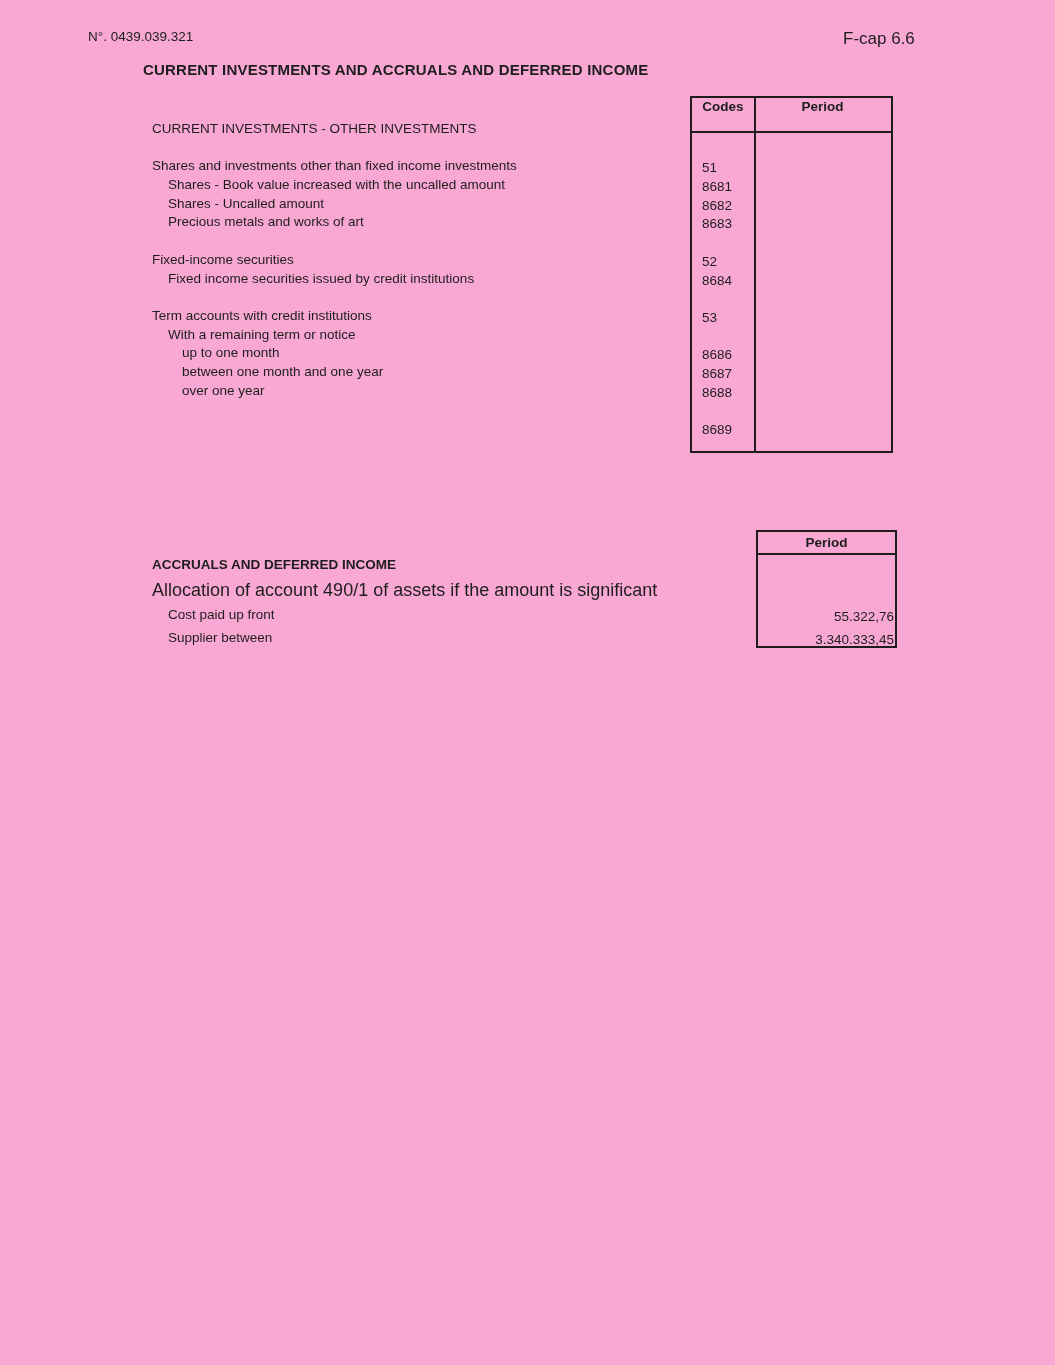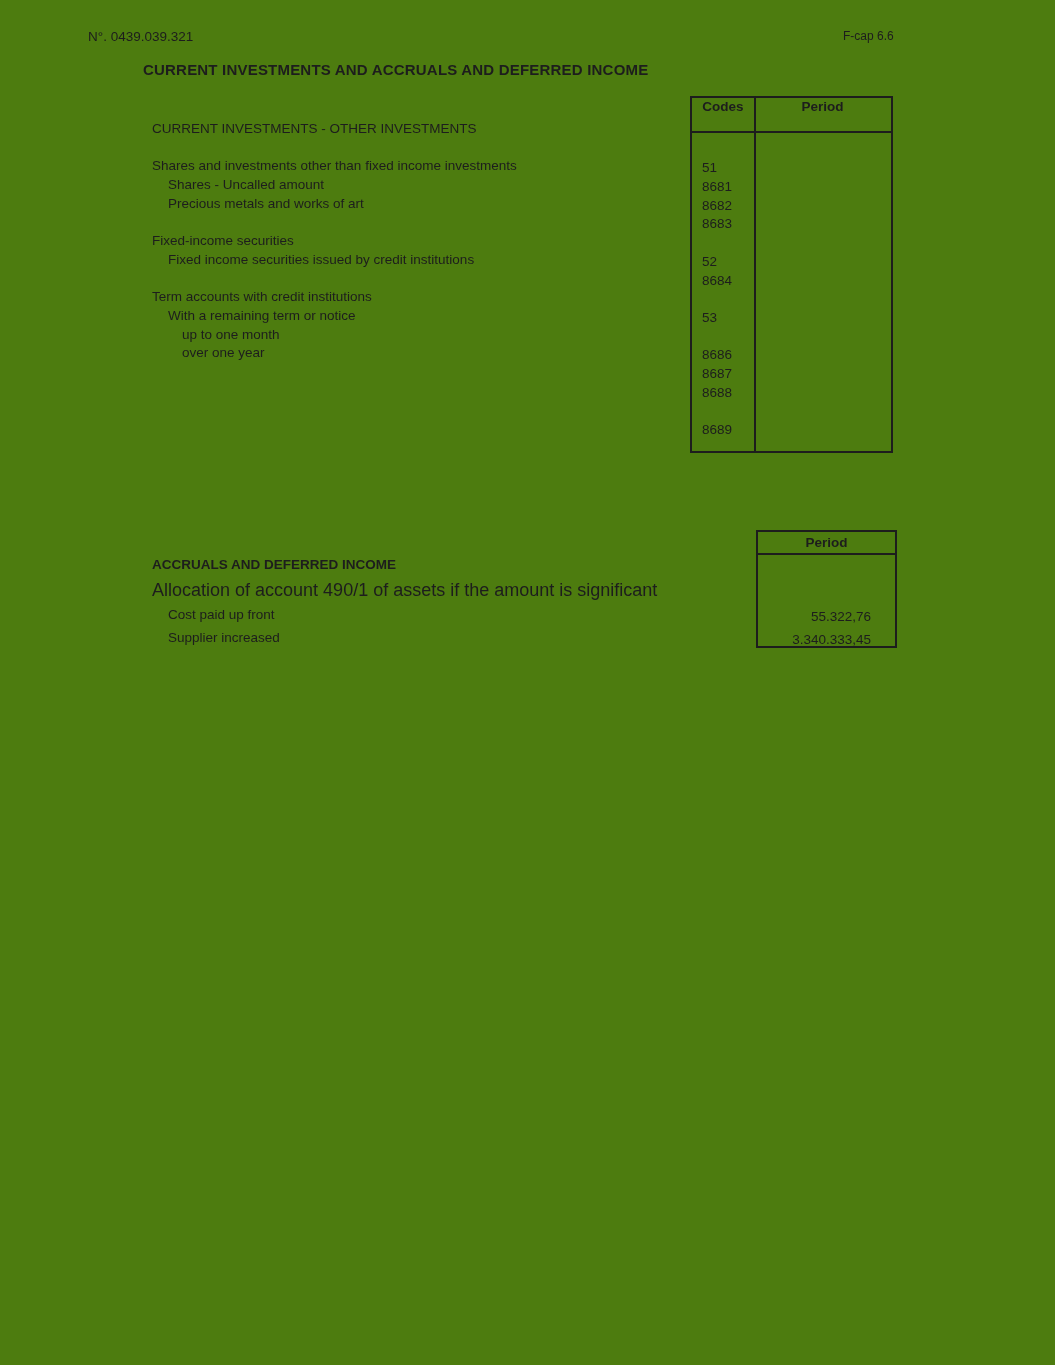--- a/index.html
+++ b/index.html
@@ -1,29 +1,29 @@
 <!DOCTYPE html>
 <html><head>
 <meta charset="utf-8">
 <style>
   * { margin: 0; padding: 0; box-sizing: border-box; }
   html, body { background: #e8e8e8; }
   .page {
     position: relative;
     width: 1055px;
     height: 1365px;
-    background: #4d7c0f;
+    background: #f9a8d4;
     font-family: "Liberation Sans", sans-serif;
     color: #1d1d1d;
     overflow: hidden;
   }
   .abs { position: absolute; white-space: nowrap; }
 
   .doc-number { left: 88px; top: 29px; font-size: 13.5px; }
-  .form-code  { left: 843px; top: 29px; font-size: 12px; }
+  .form-code  { left: 843px; top: 29px; font-size: 17px; }
   .doc-title  { left: 143px; top: 61px; font-size: 15px; font-weight: bold; letter-spacing: 0.2px; }
 
   
   .s1-labels { left: 152px; top: 120px; width: 535px; }
   .line { height: 18.7px; line-height: 18.7px; font-size: 13.5px; white-space: nowrap; overflow: visible; }
   .ind-1 { padding-left: 16px; }
   .ind-2 { padding-left: 30px; }
 
   
   .table1 {
@@ -57,47 +57,49 @@
     border: 2px solid #1d1d1d;
   }
   .table2 .thead {
     position: absolute; left: 0; right: 0; top: 0; height: 23px;
     border-bottom: 2px solid #1d1d1d;
     text-align: center; font-weight: bold; font-size: 13.5px; line-height: 22px;
   }
   .table2 .values { position: absolute; left: 0; right: 0; top: 73px; }
   .table2 .values .row {
     height: 23.3px; line-height: 23.3px; font-size: 13.5px;
-    text-align: right; padding-right: 24px; white-space: nowrap;
+    text-align: right; padding-right: 1px; white-space: nowrap;
   }
 </style>
 </head>
 <body>
 
 <div class="page">
 
   <div class="abs doc-number">N°. 0439.039.321</div>
   <div class="abs form-code">F-cap 6.6</div>
 
   <div class="abs doc-title">CURRENT INVESTMENTS AND ACCRUALS AND DEFERRED INCOME</div>
 
   <div class="abs s1-labels">
     <div class="line">CURRENT INVESTMENTS - OTHER INVESTMENTS</div>
     <div>
         <div class="line ind-0" style="visibility: hidden;">&nbsp;</div>
         <div class="line ind-0">Shares and investments other than fixed income investments</div>
+        <div class="line ind-1">Shares - Book value increased with the uncalled amount</div>
         <div class="line ind-1">Shares - Uncalled amount</div>
         <div class="line ind-1">Precious metals and works of art</div>
         <div class="line ind-0" style="visibility: hidden;">&nbsp;</div>
         <div class="line ind-0">Fixed-income securities</div>
         <div class="line ind-1">Fixed income securities issued by credit institutions</div>
         <div class="line ind-0" style="visibility: hidden;">&nbsp;</div>
         <div class="line ind-0">Term accounts with credit institutions</div>
         <div class="line ind-1">With a remaining term or notice</div>
         <div class="line ind-2">up to one month</div>
+        <div class="line ind-2">between one month and one year</div>
         <div class="line ind-2">over one year</div>
         <div class="line ind-0" style="visibility: hidden;">&nbsp;</div>
       </div>
   </div>
 
   <div class="abs table1">
     <div class="col-sep"></div>
     <div class="thead">
       <div class="th-codes">Codes</div>
       <div class="th-period">Period</div>
@@ -119,21 +121,21 @@
         <div class="line">8688</div>
         <div class="line" style="visibility: hidden;">&nbsp;</div>
         <div class="line">8689</div>
       </div>
   </div>
 
   <div class="abs s2-heading">ACCRUALS AND DEFERRED INCOME</div>
   <div class="abs s2-desc">Allocation of account 490/1 of assets if the amount is significant</div>
   <div class="abs s2-labels">
       <div class="row">Cost paid up front</div>
-      <div class="row">Supplier increased</div>
+      <div class="row">Supplier between</div>
     </div>
 
   <div class="abs table2">
     <div class="thead">Period</div>
     <div class="values">
         <div class="row">55.322,76</div>
         <div class="row">3.340.333,45</div>
       </div>
   </div>
 

